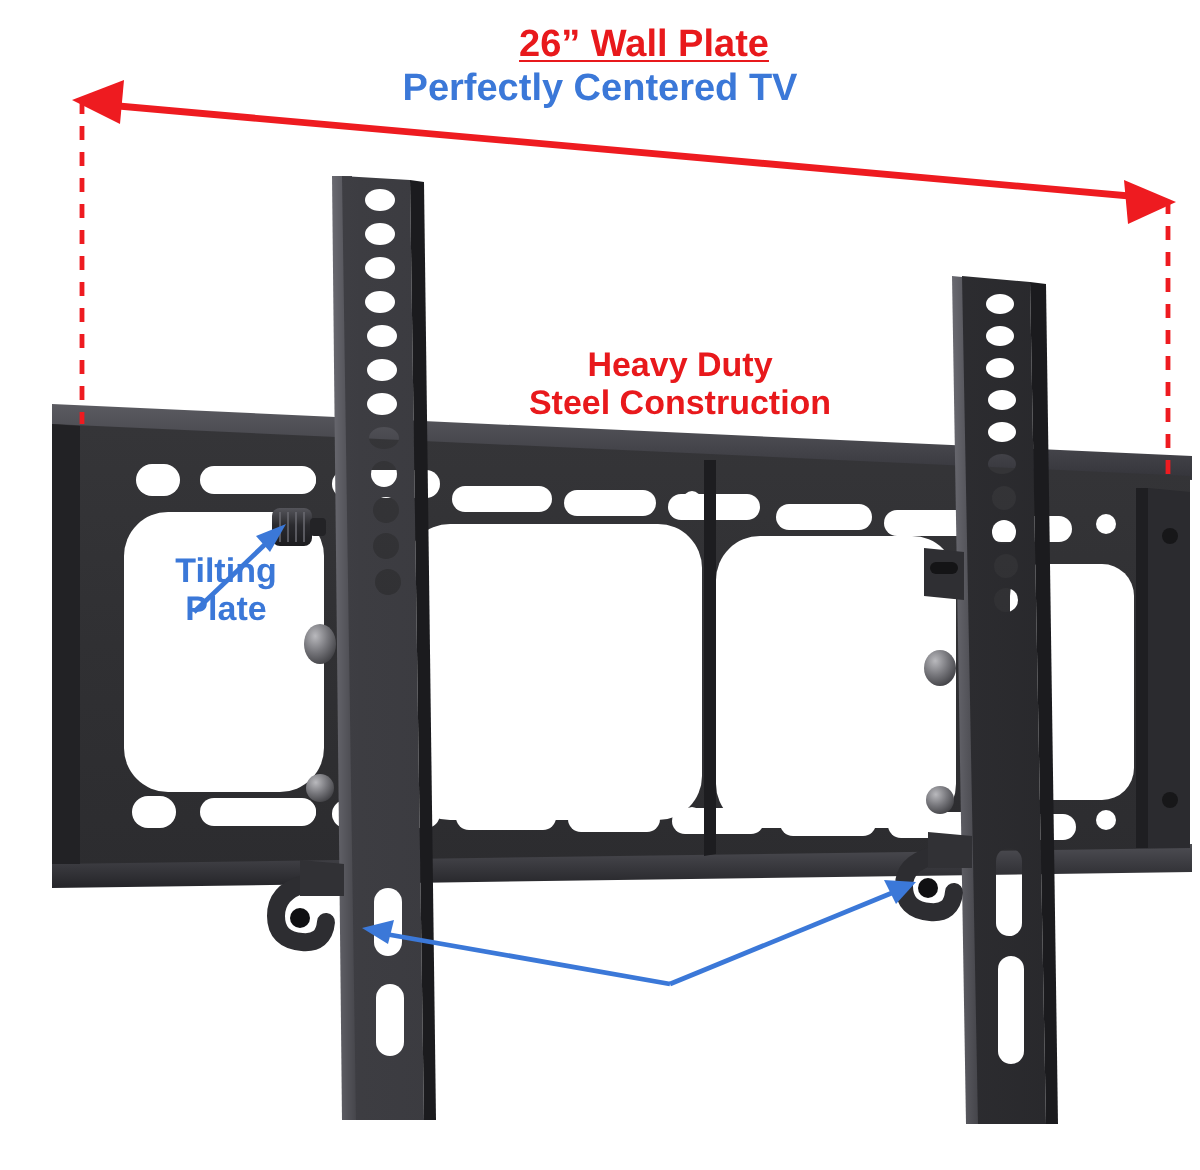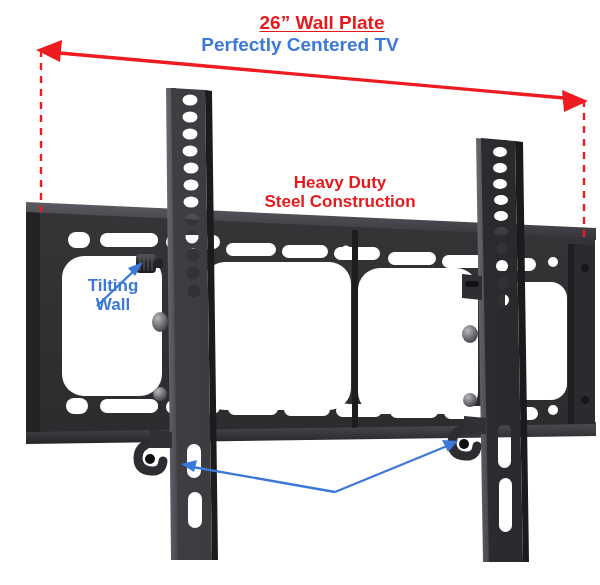--- a/index.html
+++ b/index.html
@@ -235,17 +235,17 @@
   </div>
   <div class="ann ann-red" id="ann-heavy">
     <div>Heavy Duty</div>
     <div>Steel Construction</div>
   </div>
 
   <div class="ann ann-blue" id="title-sub">Perfectly Centered TV</div>
 
   <div class="ann ann-blue" id="ann-tilt">
     <div>Tilting</div>
-    <div>Wall</div>
+    <div>Plate</div>
   </div>
 
 
 </div>
 
 </body></html>

